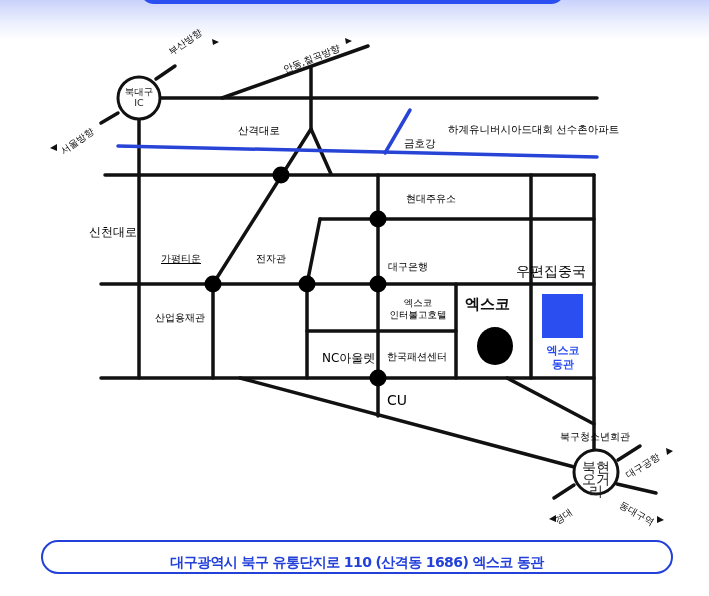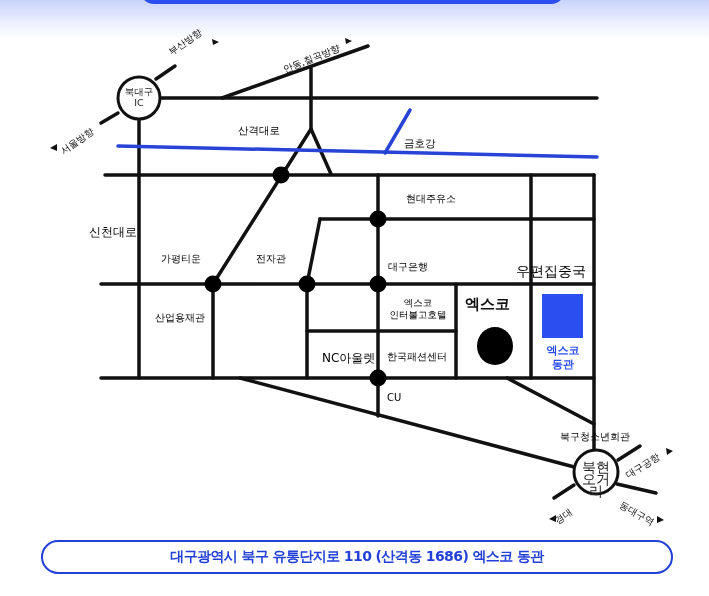--- a/index.html
+++ b/index.html
@@ -13,21 +13,21 @@
       background: linear-gradient(to bottom, #c9d2fb 0%, #eef1fe 60%, #ffffff 100%);
     }
     .top-banner {
       position: absolute; left: 140px; top: -20px; width: 425px; height: 24px;
       background: #2a4ef0; border-radius: 0 0 14px 14px;
     }
     svg.map { position: absolute; left: 0; top: 0; }
     .address-pill {
       position: absolute; left: 41px; top: 540px; width: 632px; height: 34px;
       border: 2px solid #2340d8; border-radius: 18px; box-sizing: border-box;
-      display: flex; align-items: center; justify-content: center;
+      display: flex; align-items: flex-end; justify-content: center;
       background: #fff;
     }
     .address-text {
       font-family: "DejaVu Sans", sans-serif; font-weight: bold;
       font-size: 14px; color: #2340d8; letter-spacing: -0.6px;
     }
   </style>
 </head>
 <body>
 
@@ -126,33 +126,34 @@
   <div style="position:absolute;left:62px;top:146px;font-size:9.5px;transform:rotate(-35deg);transform-origin:left center;white-space:nowrap;">서울방향</div>
   <div style="position:absolute;left:284px;top:64px;font-size:9.5px;transform:rotate(-22deg);transform-origin:left center;white-space:nowrap;">안동,칠곡방향</div>
   <div style="position:absolute;left:627px;top:470px;font-size:9.5px;transform:rotate(-32deg);transform-origin:left center;white-space:nowrap;">대구공항</div>
   <div style="position:absolute;left:620px;top:498px;font-size:9.5px;transform:rotate(30deg);transform-origin:left center;white-space:nowrap;">동대구역</div>
   <div style="position:absolute;left:556px;top:516px;font-size:9.5px;transform:rotate(-35deg);transform-origin:left center;white-space:nowrap;">경대</div>
 
   <div style="position:absolute;left:238px;top:124px;font-size:10.5px;">산격대로</div>
   <div style="position:absolute;left:89px;top:224px;font-size:12px;">신천대로</div>
   <div style="position:absolute;left:404px;top:137px;font-size:10.5px;text-align:center;">금호강</div>
 
+  <div style="position:absolute;left:448px;top:123px;font-size:10.5px;white-space:nowrap;">하계유니버시아드대회 선수촌아파트</div>
   <div style="position:absolute;left:406px;top:192px;font-size:10px;">현대주유소</div>
   <div style="position:absolute;left:388px;top:260px;font-size:10px;">대구은행</div>
   <div style="position:absolute;left:516px;top:263px;font-size:14px;">우편집중국</div>
-  <div style="position:absolute;left:161px;top:252px;font-size:10px;">가평티운</div>
+  <div style="position:absolute;left:161px;top:252px;font-size:10px;text-decoration:underline;">가평티운</div>
   <div style="position:absolute;left:256px;top:252px;font-size:10px;">전자관</div>
   <div style="position:absolute;left:155px;top:311px;font-size:10px;">산업용재관</div>
   <div style="position:absolute;left:380px;top:297px;width:76px;text-align:center;font-size:9.5px;line-height:12px;">
     <div>엑스코</div>
     <div>인터불고호텔</div>
   </div>
   <div style="position:absolute;left:322px;top:350px;font-size:12px;">NC아울렛</div>
   <div style="position:absolute;left:387px;top:350px;font-size:10px;">한국패션센터</div>
-  <div style="position:absolute;left:387px;top:392px;font-size:10px;">CU</div>
+  <div style="position:absolute;left:387px;top:392px;font-size:14px;">CU</div>
   <div style="position:absolute;left:514px;top:430px;font-size:10px;margin-left:46px;">북구청소년회관</div>
 
   <div style="position:absolute;left:465px;top:295px;font-size:15px;font-weight:bold;color:#111;">엑스코</div>
   <div style="position:absolute;left:538px;top:344px;width:50px;text-align:center;font-size:11px;font-weight:bold;line-height:14px;color:#2a4ef0;">
     <div>엑스코</div>
     <div>동관</div>
   </div>
 </div>
 
 <div class="address-pill">

